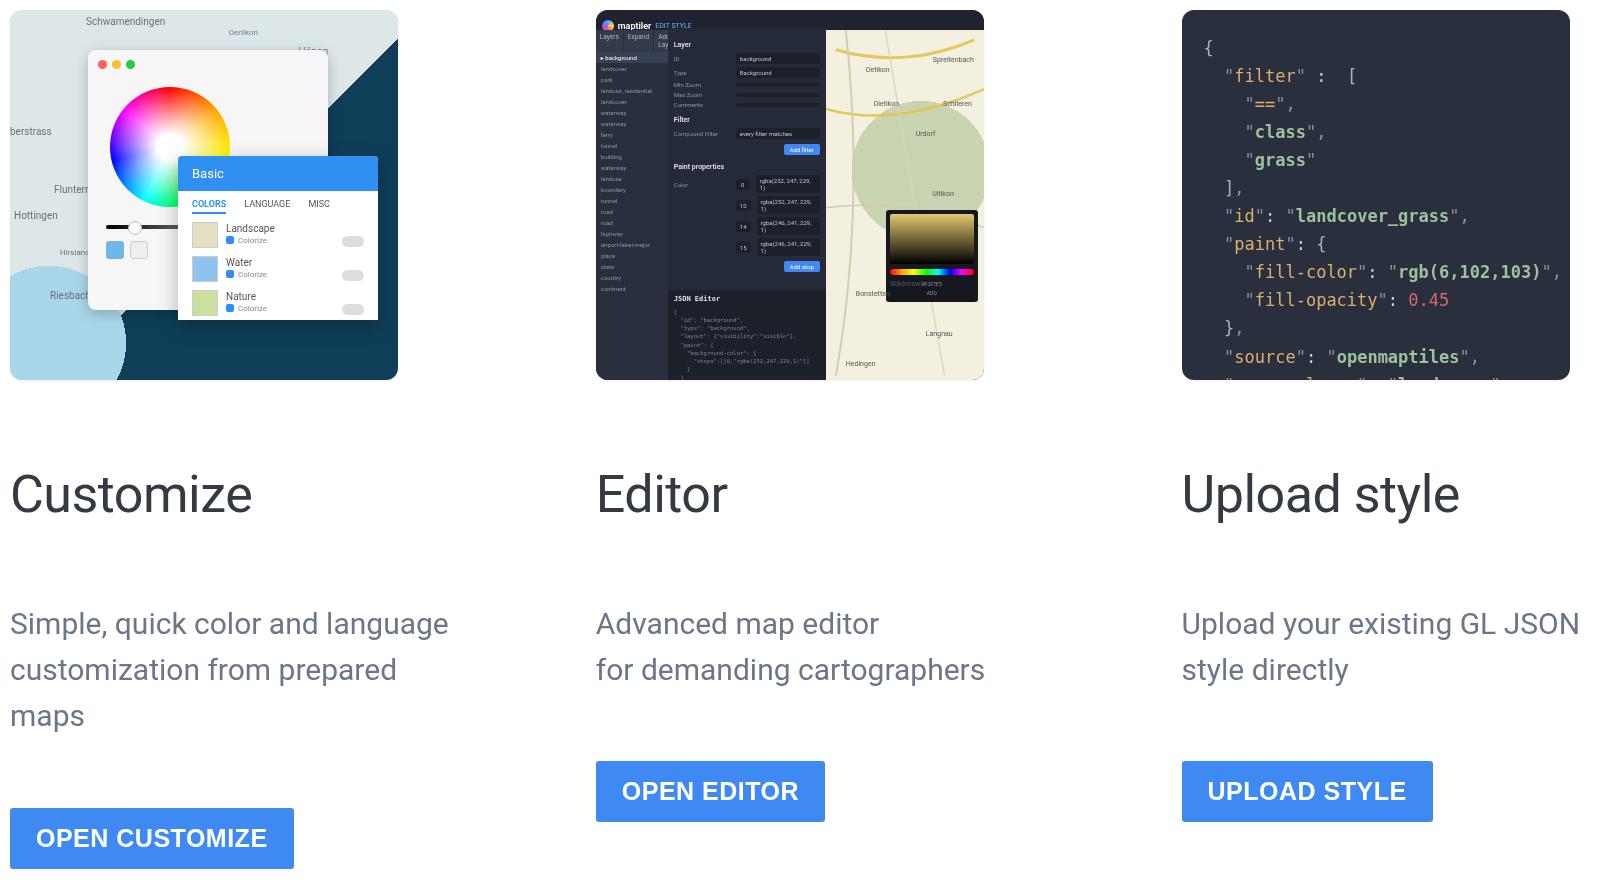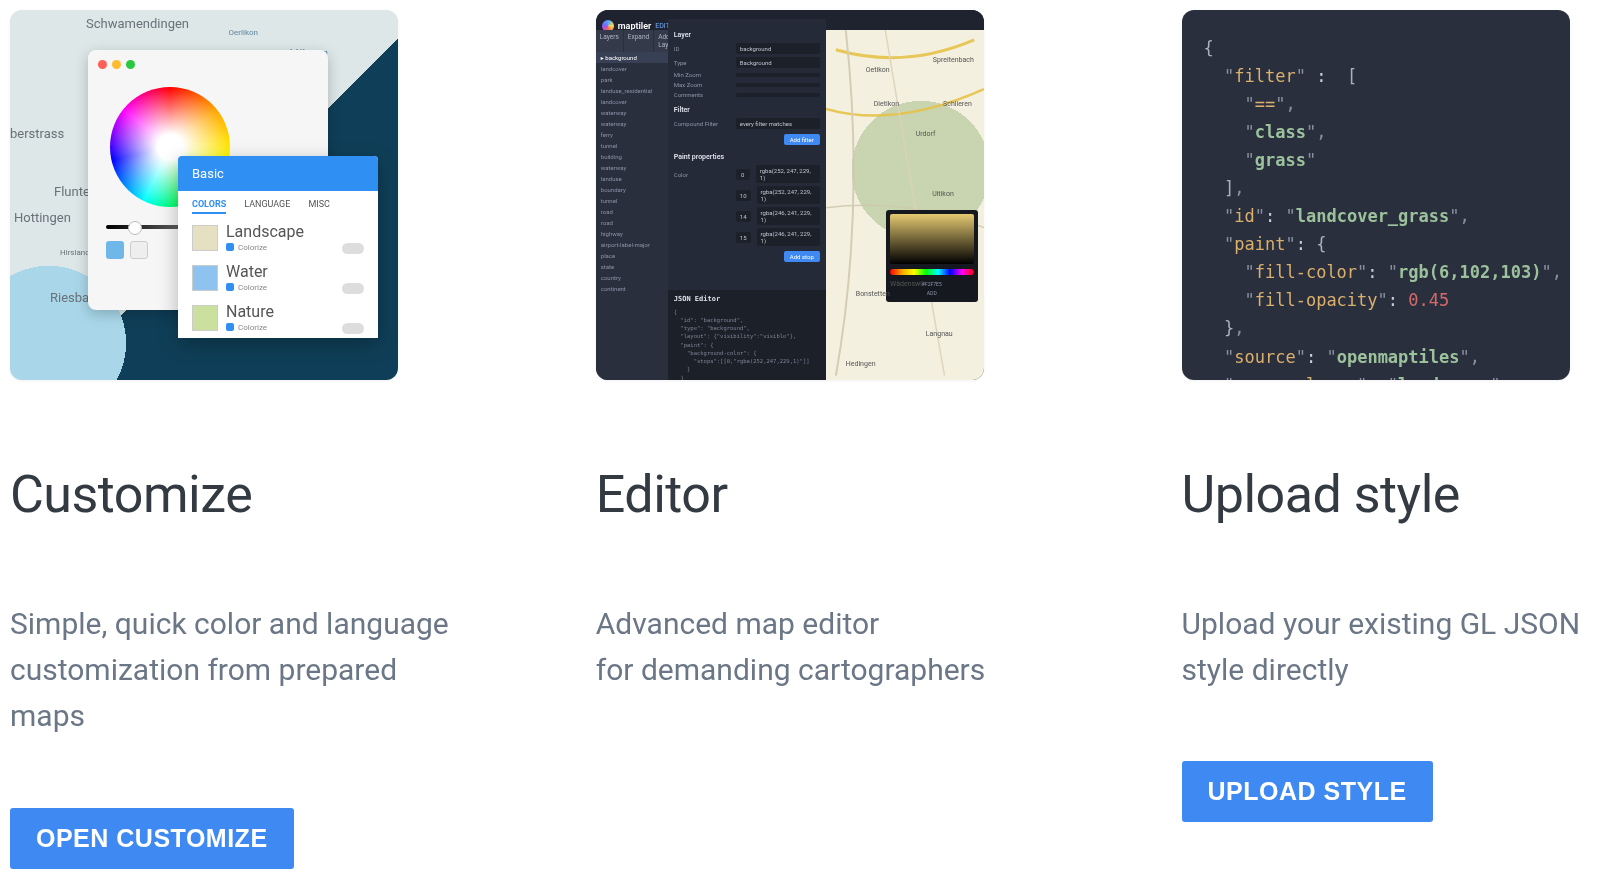--- a/index.html
+++ b/index.html
@@ -96,39 +96,39 @@
     position:absolute; left:168px; top:146px; width:200px; background:#fff;
     border-radius:4px 4px 0 0; box-shadow:0 6px 20px rgba(0,0,0,0.28); overflow:hidden;
     font-size:11px;
   }
   .t1-basic-hdr{background:#2f8ff2;color:#fff;padding:10px 14px;font-size:13px;}
   .t1-tabs{display:flex;gap:18px;padding:8px 14px 4px;font-size:9px;color:#555;}
   .t1-tabs span:first-child{color:#2f8ff2;border-bottom:2px solid #2f8ff2;padding-bottom:3px;font-weight:bold;}
   .t1-row{display:flex;align-items:center;gap:8px;padding:4px 14px;}
   .t1-sw{width:26px;height:26px;border:1px solid #ccc;}
   .t1-row-body{flex:1;}
-  .t1-row-lbl{font-size:16px;color:#555;}
+  .t1-row-lbl{font-size:10px;color:#555;}
   .t1-row-sub{display:flex;align-items:flex-start;gap:4px;font-size:8px;color:#888;margin-top:2px;}
   .t1-chk{width:8px;height:8px;background:#2f8ff2;border-radius:2px;}
   .t1-toggle{width:22px;height:11px;background:#ddd;border-radius:6px;margin-left:auto;}
-  .t1-place{position:absolute;font-size:13px;color:#6a7178;white-space:nowrap;}
+  .t1-place{position:absolute;font-size:10px;color:#6a7178;white-space:nowrap;}
 
   
   .t2 { background:#2a2f3e; }
   .t2-top{position:absolute;left:0;top:0;right:0;height:20px;background:#1f2330;display:flex;align-items:center;gap:6px;padding:16px 6px;}
   .t2-logo{display:flex;align-items:center;gap:4px;}
   .t2-logo-dot{width:12px;height:12px;border-radius:50%;background:conic-gradient(#4aa3ff,#ffd94a,#ff5a5a,#8a5aff,#4aa3ff);}
   .t2-logo-txt{font-size:9px;color:#fff;font-weight:600;}
   .t2-logo-sub{font-size:7px;color:#6fb0ff;}
   .t2-left{position:absolute;left:0;top:20px;bottom:0;width:72px;background:#2a2f3e;}
   .t2-left-hdr{display:flex;background:#343a4a;font-size:6.5px;color:#aeb5c2;}
   .t2-left-hdr span{padding:3px 4px;border-right:1px solid #2a2f3e;}
   .t2-layer{font-size:6px;color:#8a92a4;padding:2px 5px;}
   .t2-layer.active{color:#fff;background:#384055;}
-  .t2-mid{position:absolute;left:72px;top:9px;bottom:0;width:158px;background:#252a38;padding:4px 6px;}
+  .t2-mid{position:absolute;left:72px;top:19px;bottom:0;width:158px;background:#252a38;padding:4px 6px;}
   .t2-section{font-size:7px;color:#dbe0ea;font-weight:600;margin:8px 0 4px;}
   .t2-field{display:flex;align-items:center;font-size:6px;color:#8a92a4;margin:3px 0;gap:6px;}
   .t2-field .lbl{width:56px;}
   .t2-field .val{flex:1;background:#1c2029;padding:2px 4px;border-radius:2px;color:#bcc3d0;}
   .t2-btn{background:#3f89f2;color:#fff;font-size:6px;padding:2px 6px;border-radius:2px;float:right;margin-top:2px;}
   .t2-map{position:absolute;right:0;top:20px;bottom:0;left:230px;
     background:
       radial-gradient(circle at 60% 40%, rgba(120,160,90,0.35) 0 30%, transparent 30%),
       #f4f0df;
   }
@@ -372,20 +372,23 @@
   "paint": {
     "background-color": {
       "stops":[[0,"rgba(252,247,229,1)"]]
     }
   }
 }</div>
       </div>
     </div>
     <h2 class="card-title">Editor</h2>
     <p class="card-desc">Advanced map editor for&nbsp;demanding cartographers</p>
+    <div class="card-actions">
+      <button class="btn-primary">OPEN EDITOR</button>
+    </div>
   </div>
 
   <div class="card" style="width:420px;">
     <div class="thumb t3"><span class="c-brace">{</span>
   <span class="c-pun">"</span><span class="c-key">filter</span><span class="c-pun">"</span> <span class="c-col">:</span>  <span class="c-brace">[</span>
     <span class="c-pun">"</span><span class="c-key">==</span><span class="c-pun">"</span><span class="c-pun">,</span>
     <span class="c-pun">"</span><span class="c-str">class</span><span class="c-pun">"</span><span class="c-pun">,</span>
     <span class="c-pun">"</span><span class="c-str">grass</span><span class="c-pun">"</span>
   <span class="c-brace">]</span><span class="c-pun">,</span>
   <span class="c-pun">"</span><span class="c-key">id</span><span class="c-pun">"</span><span class="c-col">:</span> <span class="c-pun">"</span><span class="c-str">landcover_grass</span><span class="c-pun">"</span><span class="c-pun">,</span>

